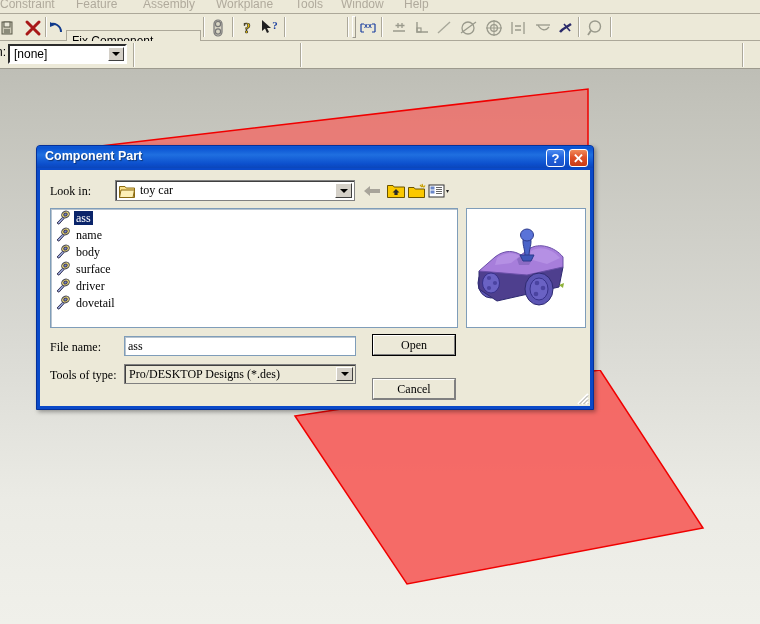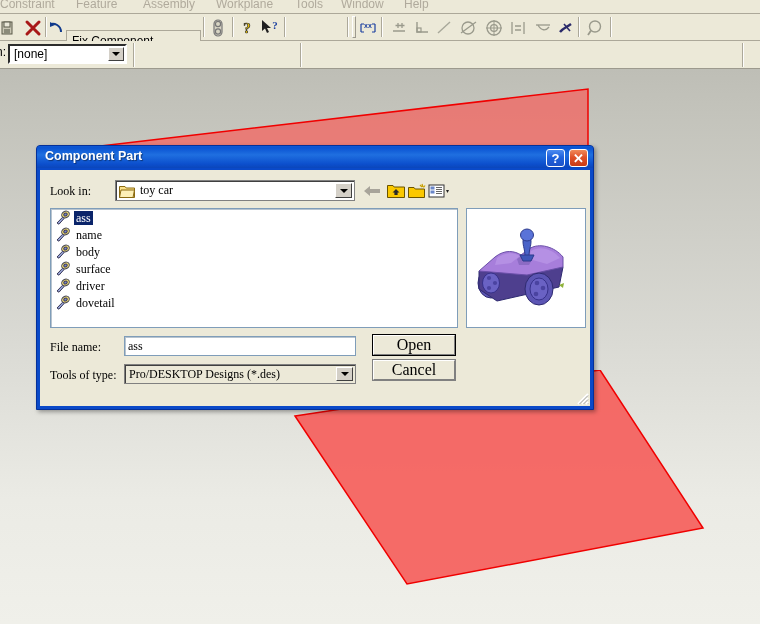--- a/index.html
+++ b/index.html
@@ -197,31 +197,31 @@
   #ftype-arrow {
     position: absolute; right: 2px; top: 2px; width: 17px; height: 14px;
     background: #d4d0c8;
     border: 1px solid #fff; border-right-color: #404040; border-bottom-color: #404040;
     display: flex; align-items: center; justify-content: center;
   }
   .dlg-btn {
     position: absolute; left: 332px; width: 84px; height: 22px;
     background: #ece9d8;
     border: 1px solid #000;
-    font-size: 16px; color: #000;
+    font-size: 12px; color: #000;
     display: flex; align-items: center; justify-content: center;
   }
   .dlg-btn .inner {
     position: absolute; left: 0; top: 0; right: 0; bottom: 0;
     border: 1px solid #fff;
     border-right-color: #808080; border-bottom-color: #808080;
     pointer-events: none;
   }
   #open-btn { top: 164px; }
-  #cancel-btn { top: 189px; border-color: #808080; }
+  #cancel-btn { top: 208px; border-color: #808080; }
   #resize-grip { position: absolute; right: 1px; bottom: 1px; width: 14px; height: 14px; }
 </style>
 </head>
 <body>
 
 <div id="viewport">
   <svg id="plane-top" style="left:0;top:69px;width:760px;height:85px" viewBox="0 0 760 85">
     <polygon points="58,82 588,20 588,82" fill="#f5605c" fill-opacity="0.72" stroke="#f00000" stroke-width="1.5"></polygon>
   </svg>
   <svg id="plane-bottom" style="left:280px;top:370px;width:440px;height:225px" viewBox="0 0 440 225">

